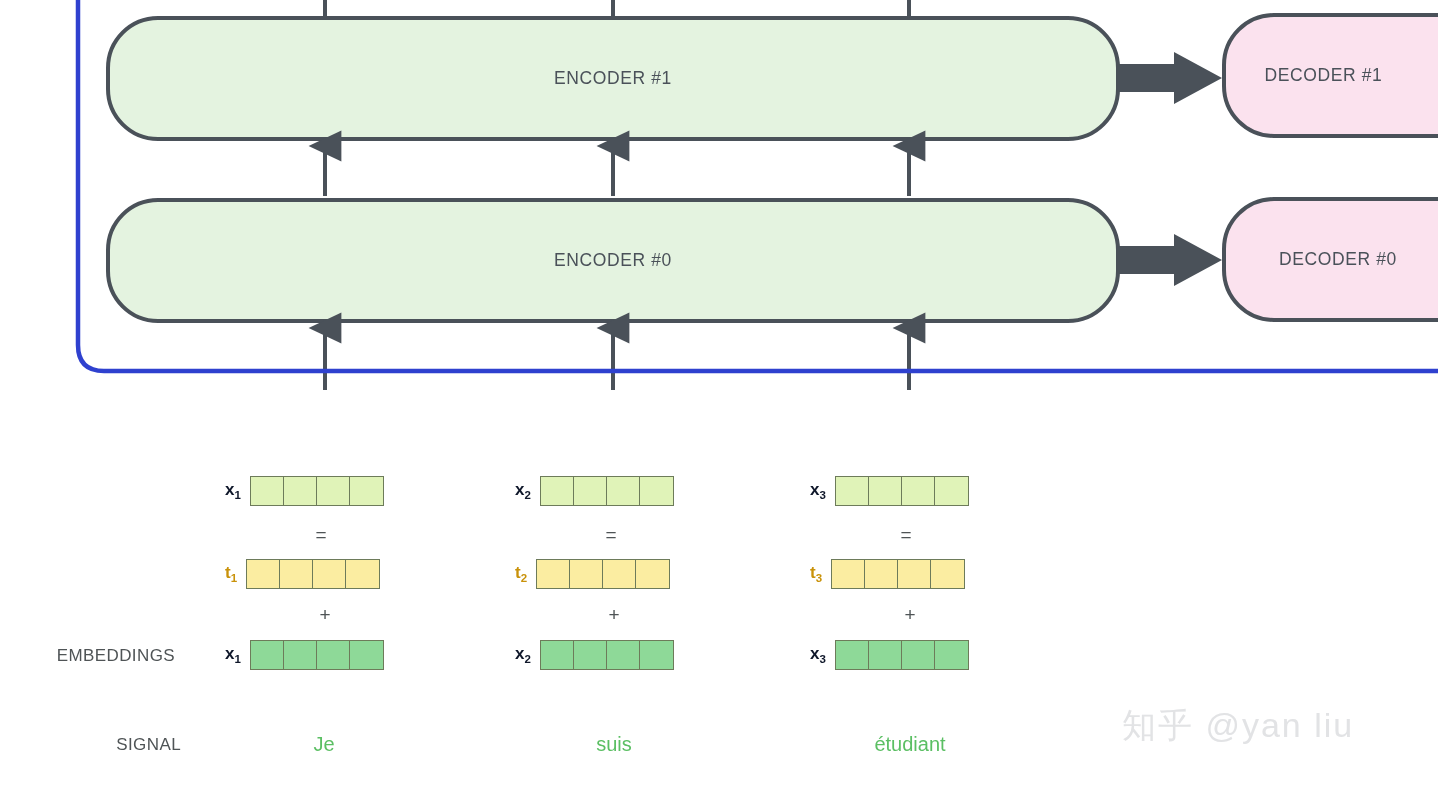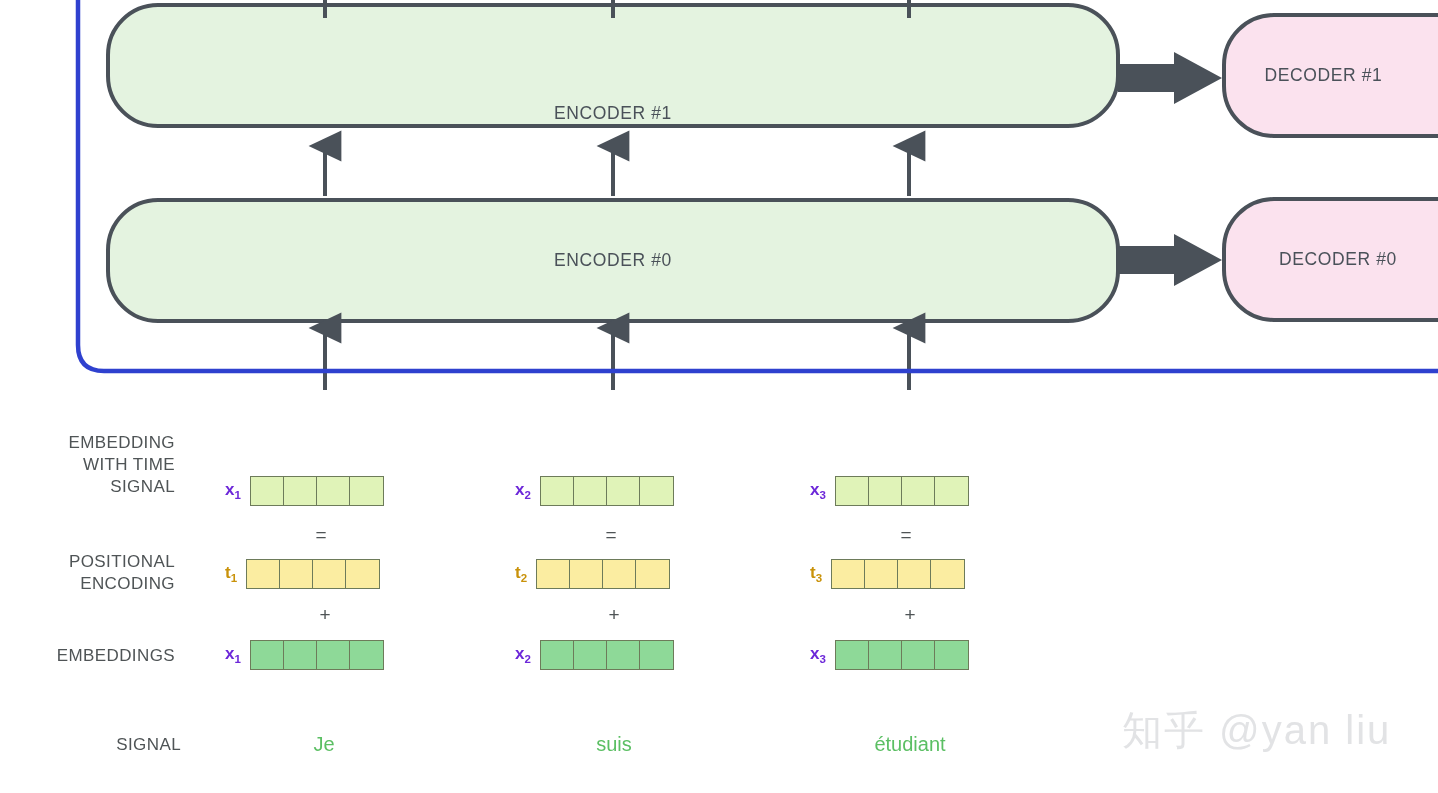--- a/index.html
+++ b/index.html
@@ -66,21 +66,21 @@
   .vec-tag {
     font-size: 17px;
     font-weight: bold;
     margin-right: 9px;
     white-space: nowrap;
   }
   .vec-tag sub {
     font-size: 11.5px;
     font-weight: bold;
   }
-  .vec-tag.green { color: #6d28d9; }
+  .vec-tag.green { color: #0f172a; }
   .vec-tag.amber { color: #c9920a; }
   .vec-cells {
     display: flex;
     box-sizing: border-box;
     border: 1px solid #6d7b5a;
   }
   .vec-cells .cell {
     box-sizing: border-box;
     border-right: 1px solid #6d7b5a;
     height: 28px;
@@ -109,32 +109,32 @@
     position: absolute;
     font-size: 17px;
     color: #4f5456;
     letter-spacing: 0.4px;
     text-align: right;
   }
 
   
   #watermark {
     position: absolute;
-    font-size: 40px;
+    font-size: 34px;
     color: #e2e3e5;
     letter-spacing: 2px;
     white-space: nowrap;
   }
 </style>
 </head>
 <body>
 
 <div id="stage">
 
-  <div class="stack-box encoder-box" style="left:106px; top:3px; width:1014px; height:125px;align-items:flex-end;">
+  <div class="stack-box encoder-box" style="left:106px; top:16px; width:1014px; height:125px;">
     <span class="box-label">ENCODER #1</span>
   </div>
 
   <div class="stack-box encoder-box" style="left:106px; top:198px; width:1014px; height:125px;">
     <span class="box-label">ENCODER #0</span>
   </div>
 
   <div class="stack-box decoder-box" style="left:1222px; top:13px; width:300px; height:125px;">
     <span class="box-label" style="margin-right:97px;">DECODER #1</span>
   </div>
@@ -169,23 +169,20 @@
     </g>
 
     <g>
       <path d="M1118,64 L1174,64 L1174,52 L1222,78 L1174,104 L1174,92 L1118,92 Z" fill="#4a5159"></path>
       <path d="M1118,246 L1174,246 L1174,234 L1222,260 L1174,286 L1174,274 L1118,274 Z" fill="#4a5159"></path>
     </g>
 
     <path d="M78,-10 L78,345 Q78,371 104,371 L1438,371" fill="none" stroke="#2f41cf" stroke-width="4.5"></path>
   </svg>
 
-  <div class="row-label" style="left:0px; top:432px; width:175px;">EMBEDDING
-WITH TIME
-SIGNAL</div>
 
   <div class="vec-group" style="left:225px; top:476px;">
     <span class="vec-tag green">x<sub>1</sub></span>
     <span class="vec-cells" style="background:#e0f3b8;">
       <span class="cell" style="width:33px;"></span>
       <span class="cell" style="width:33px;"></span>
       <span class="cell" style="width:33px;"></span>
       <span class="cell" style="width:33px;"></span>
     </span>
   </div>
@@ -207,22 +204,20 @@
       <span class="cell" style="width:33px;"></span>
       <span class="cell" style="width:33px;"></span>
       <span class="cell" style="width:33px;"></span>
     </span>
   </div>
 
   <div class="op" style="left:321px; top:524px;">=</div>
   <div class="op" style="left:611px; top:524px;">=</div>
   <div class="op" style="left:906px; top:524px;">=</div>
 
-  <div class="row-label" style="left:0px; top:551px; width:175px;">POSITIONAL
-ENCODING</div>
 
   <div class="vec-group" style="left:225px; top:559px;">
     <span class="vec-tag amber">t<sub>1</sub></span>
     <span class="vec-cells" style="background:#fbeda1;">
       <span class="cell" style="width:33px;"></span>
       <span class="cell" style="width:33px;"></span>
       <span class="cell" style="width:33px;"></span>
       <span class="cell" style="width:33px;"></span>
     </span>
   </div>

